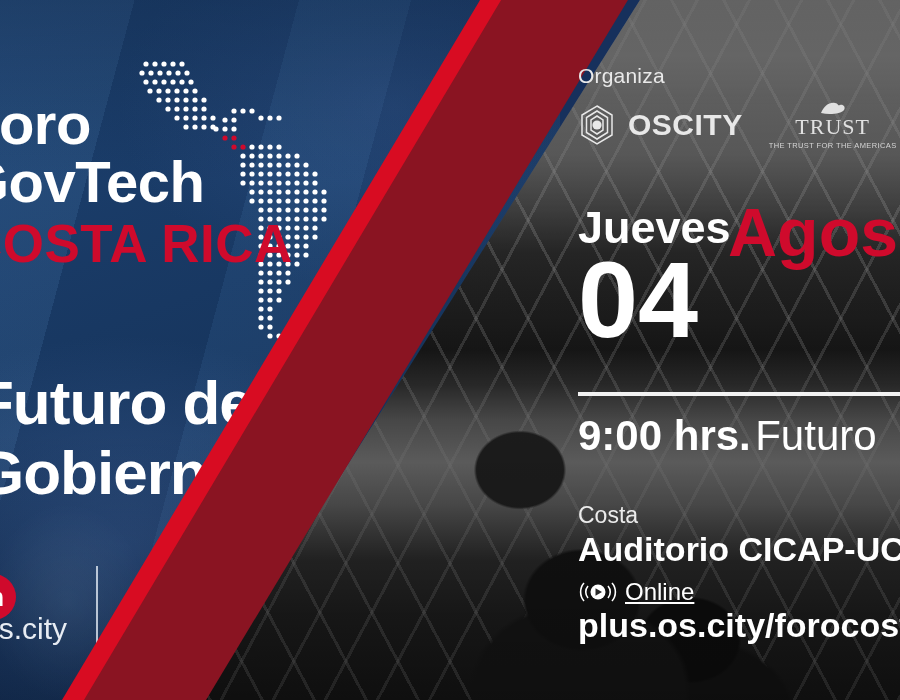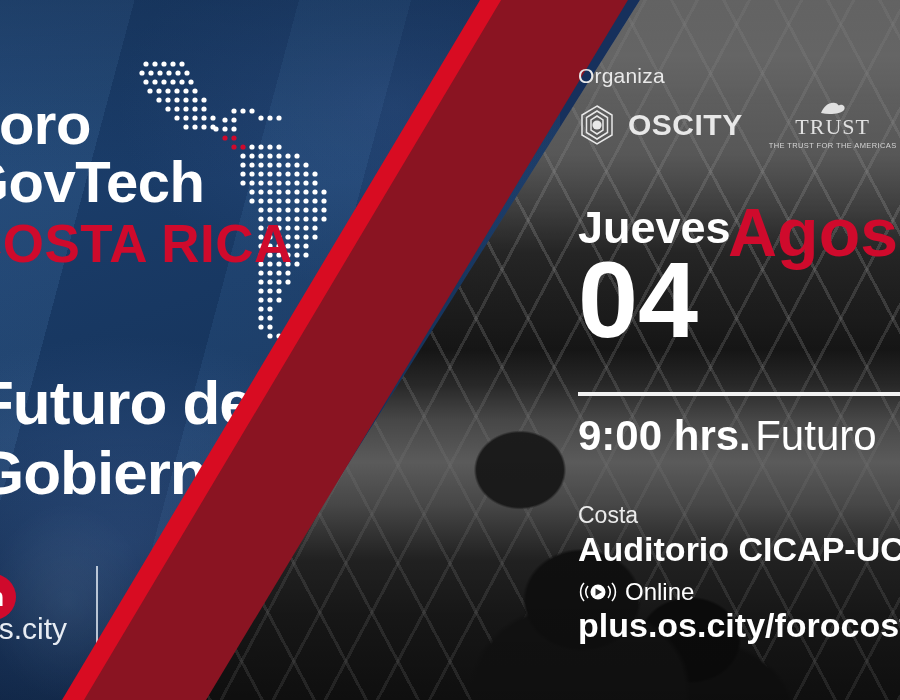--- a/index.html
+++ b/index.html
@@ -198,21 +198,21 @@
   }
   .venue-name{
     position:absolute; left:578px; top:530px;
     color:#fff; font-size:34px; font-weight:700; white-space:nowrap;
   }
 
   .online-row{
     position:absolute; left:578px; top:578px;
     display:flex; align-items:center; gap:7px; white-space:nowrap;
   }
-  .online-label{ color:#fff; font-size:24px; font-weight:400; }
+  .online-label{ color:#fff; font-size:24px; font-weight:400;text-decoration:underline; }
   .url-text{
     position:absolute; left:578px; top:606px;
     color:#fff; font-size:34px; font-weight:700; white-space:nowrap;
   }
 </style>
 </head>
 <body>
 
 <div id="poster">
 

